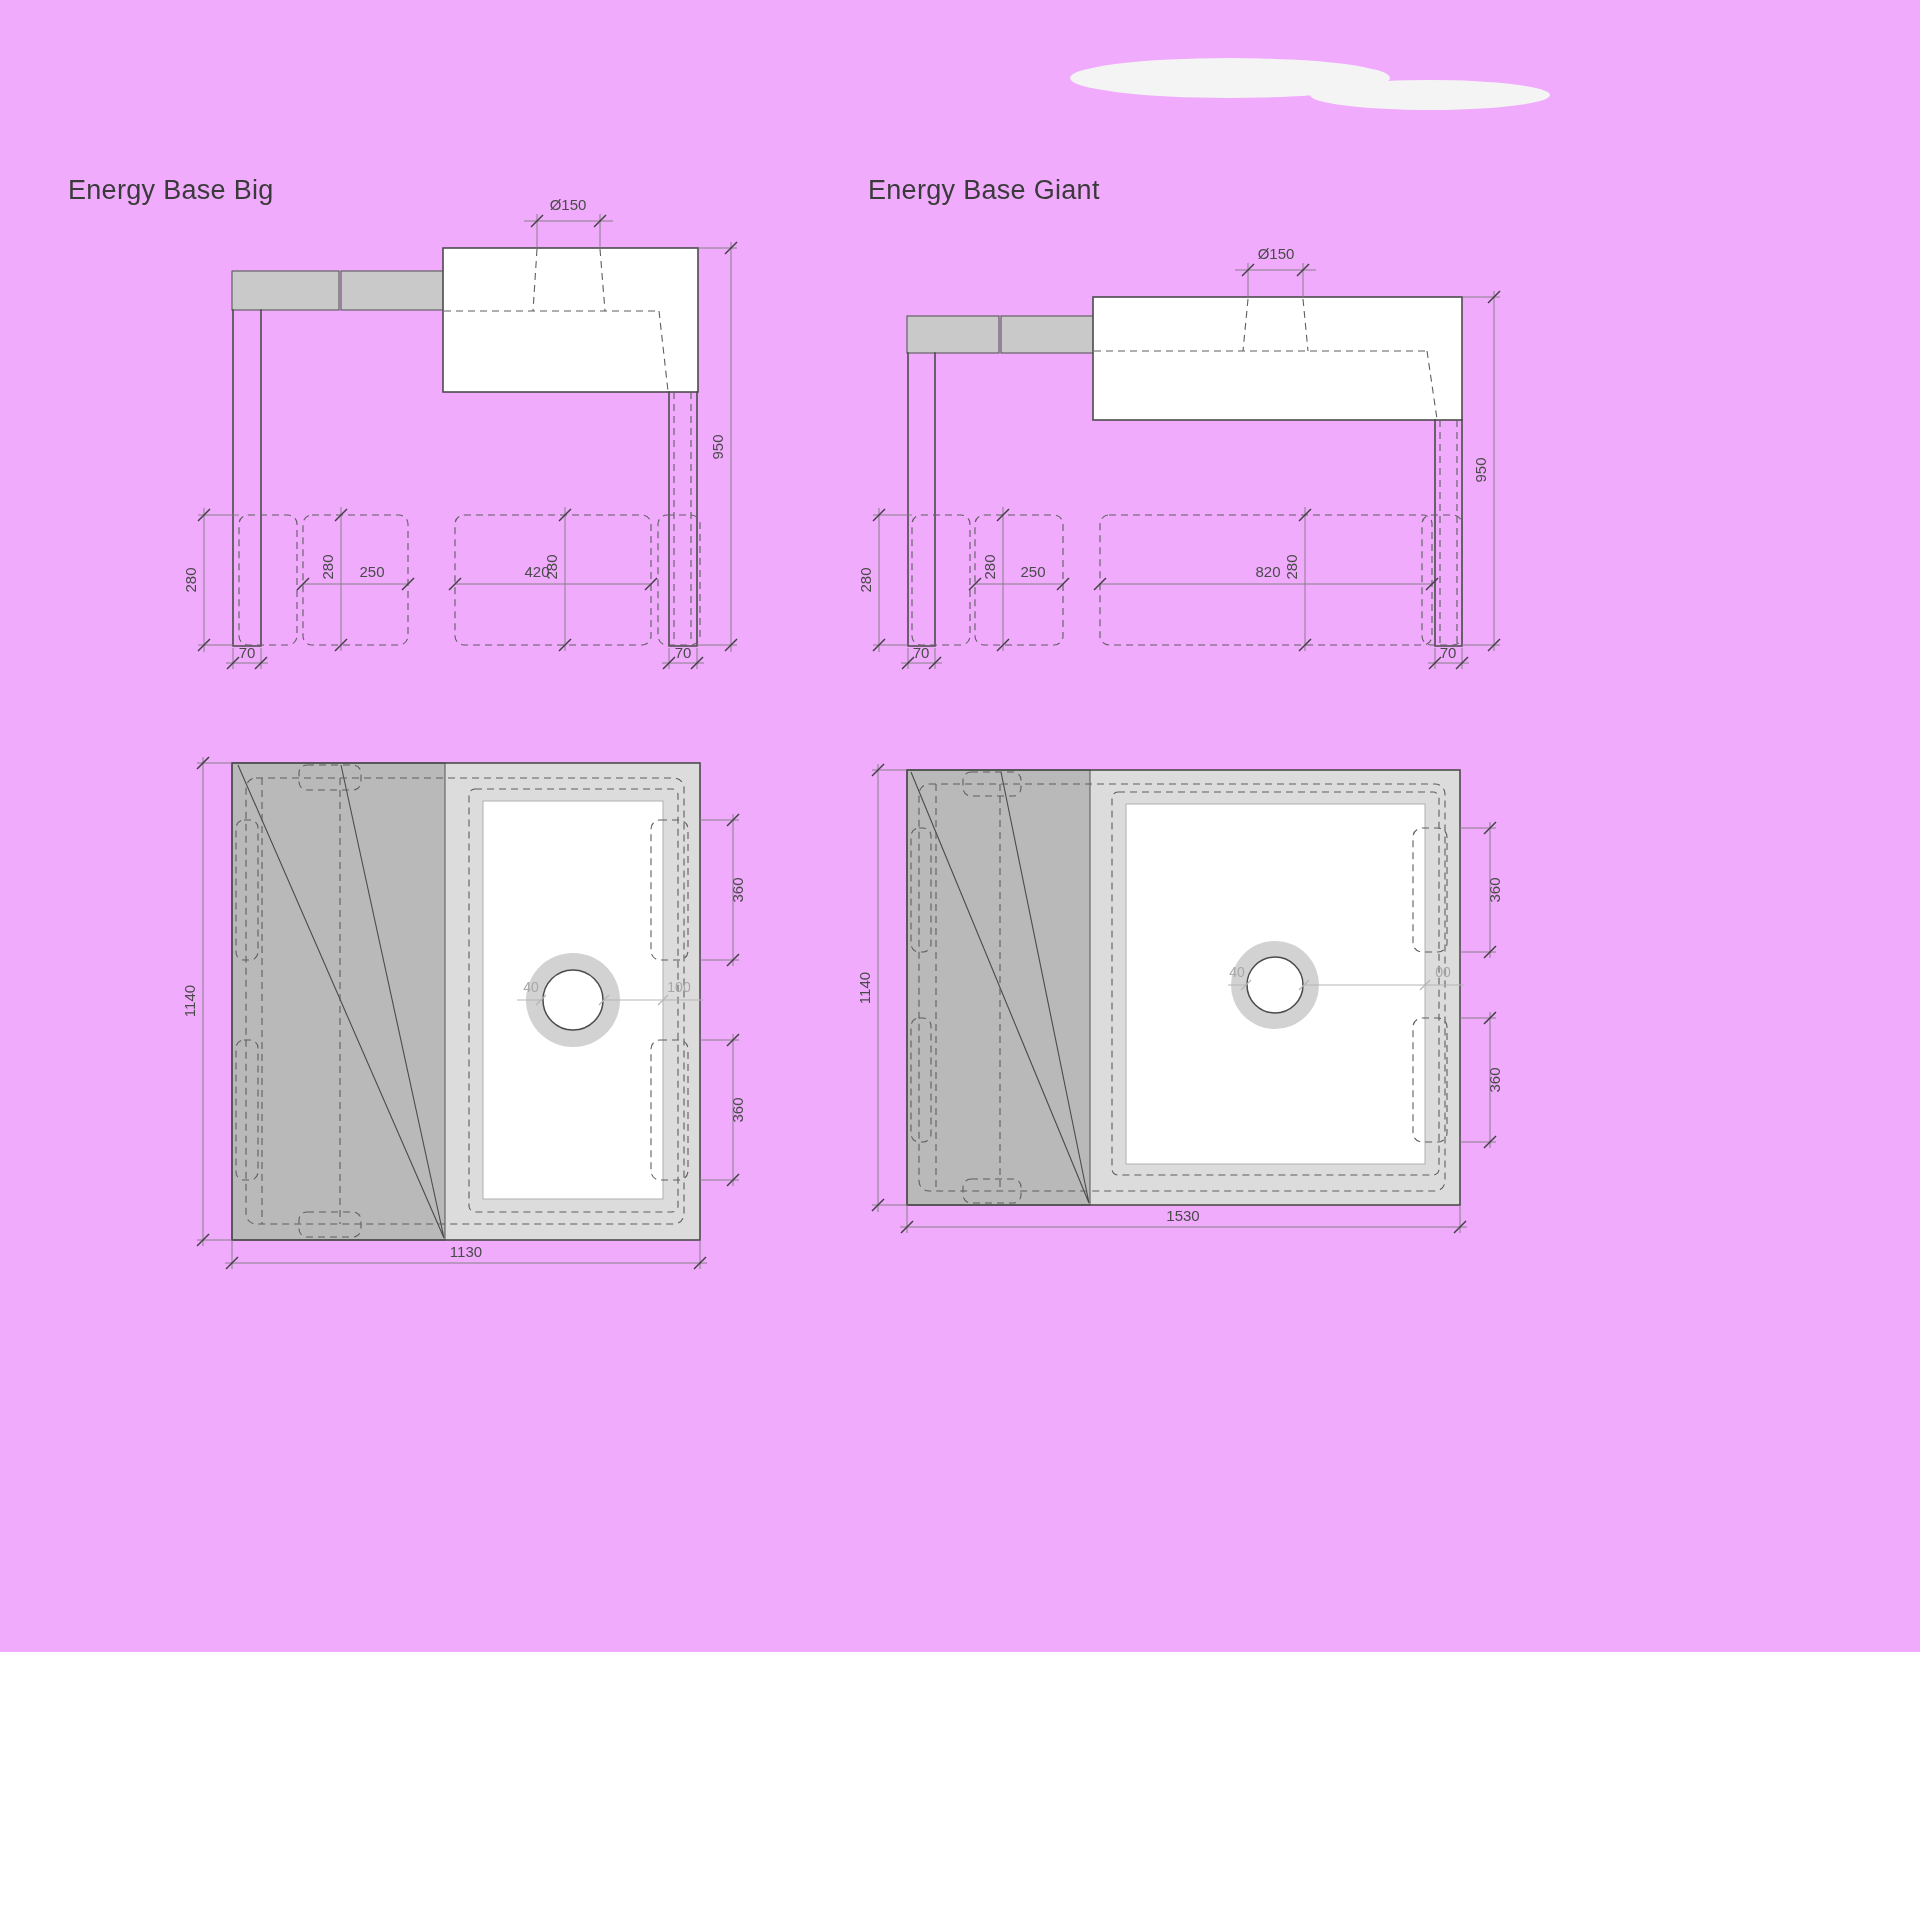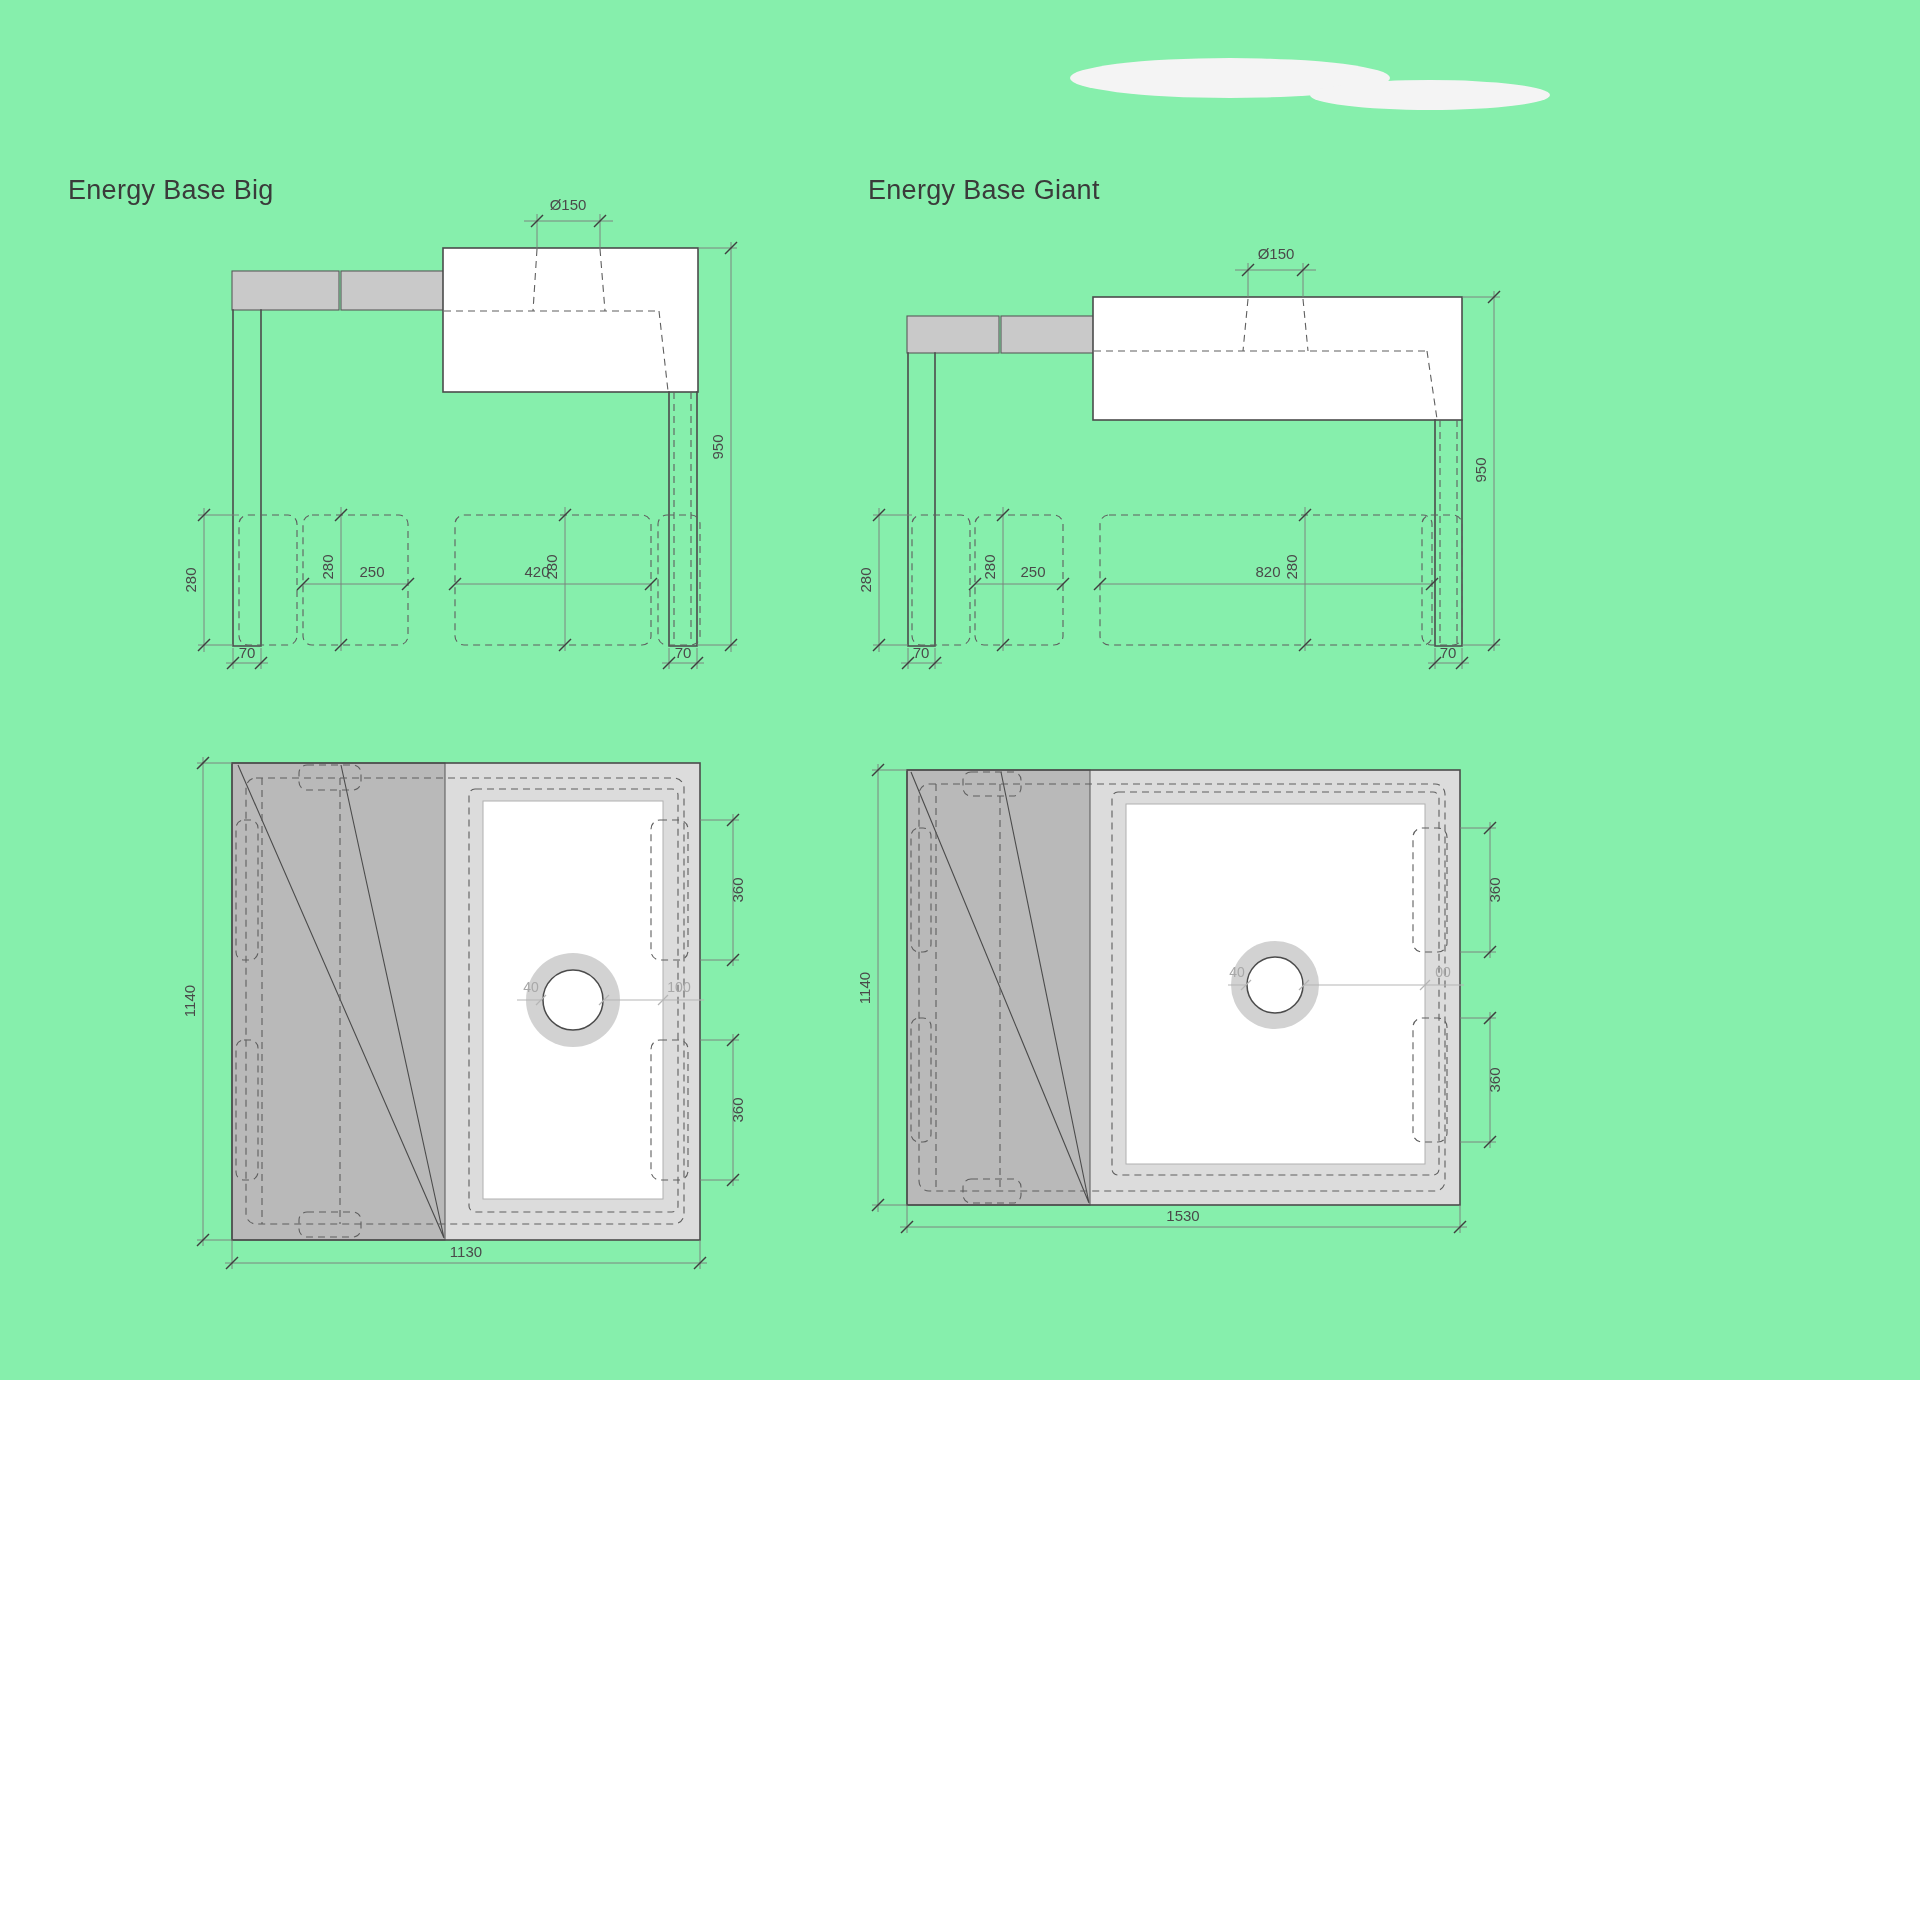--- a/index.html
+++ b/index.html
@@ -1,16 +1,16 @@
 <!DOCTYPE html>
 <html><head>
 <meta charset="utf-8">
 <style>
   html,body{margin:0;padding:0;background:#ffffff;}
-  .canvas{position:relative;width:1920px;height:1380px;background:#86efac;overflow:hidden;
+  .canvas{position:relative;width:1920px;height:1652px;background:#f0abfc;overflow:hidden;
           font-family:"Liberation Sans", sans-serif;}
   svg{display:block;}
   .title{font-size:27px;fill:#3a3a3a;letter-spacing:.3px;}
   .dimtxt{font-size:15px;fill:#4a4a4a;}
   .dimtxt-gray{font-size:14px;fill:#a8a8a8;}
   .obj{stroke:#4b4b4b;stroke-width:1.6;fill:none;stroke-linecap:square;}
   .objfill{fill:#ffffff;}
   .objthin{stroke:#4b4b4b;stroke-width:1.1;fill:none;}
   .dash{stroke:#5f5f5f;stroke-width:1.1;fill:none;stroke-dasharray:7 5;}
   .ext{stroke:#7a7a7a;stroke-width:.9;fill:none;}

